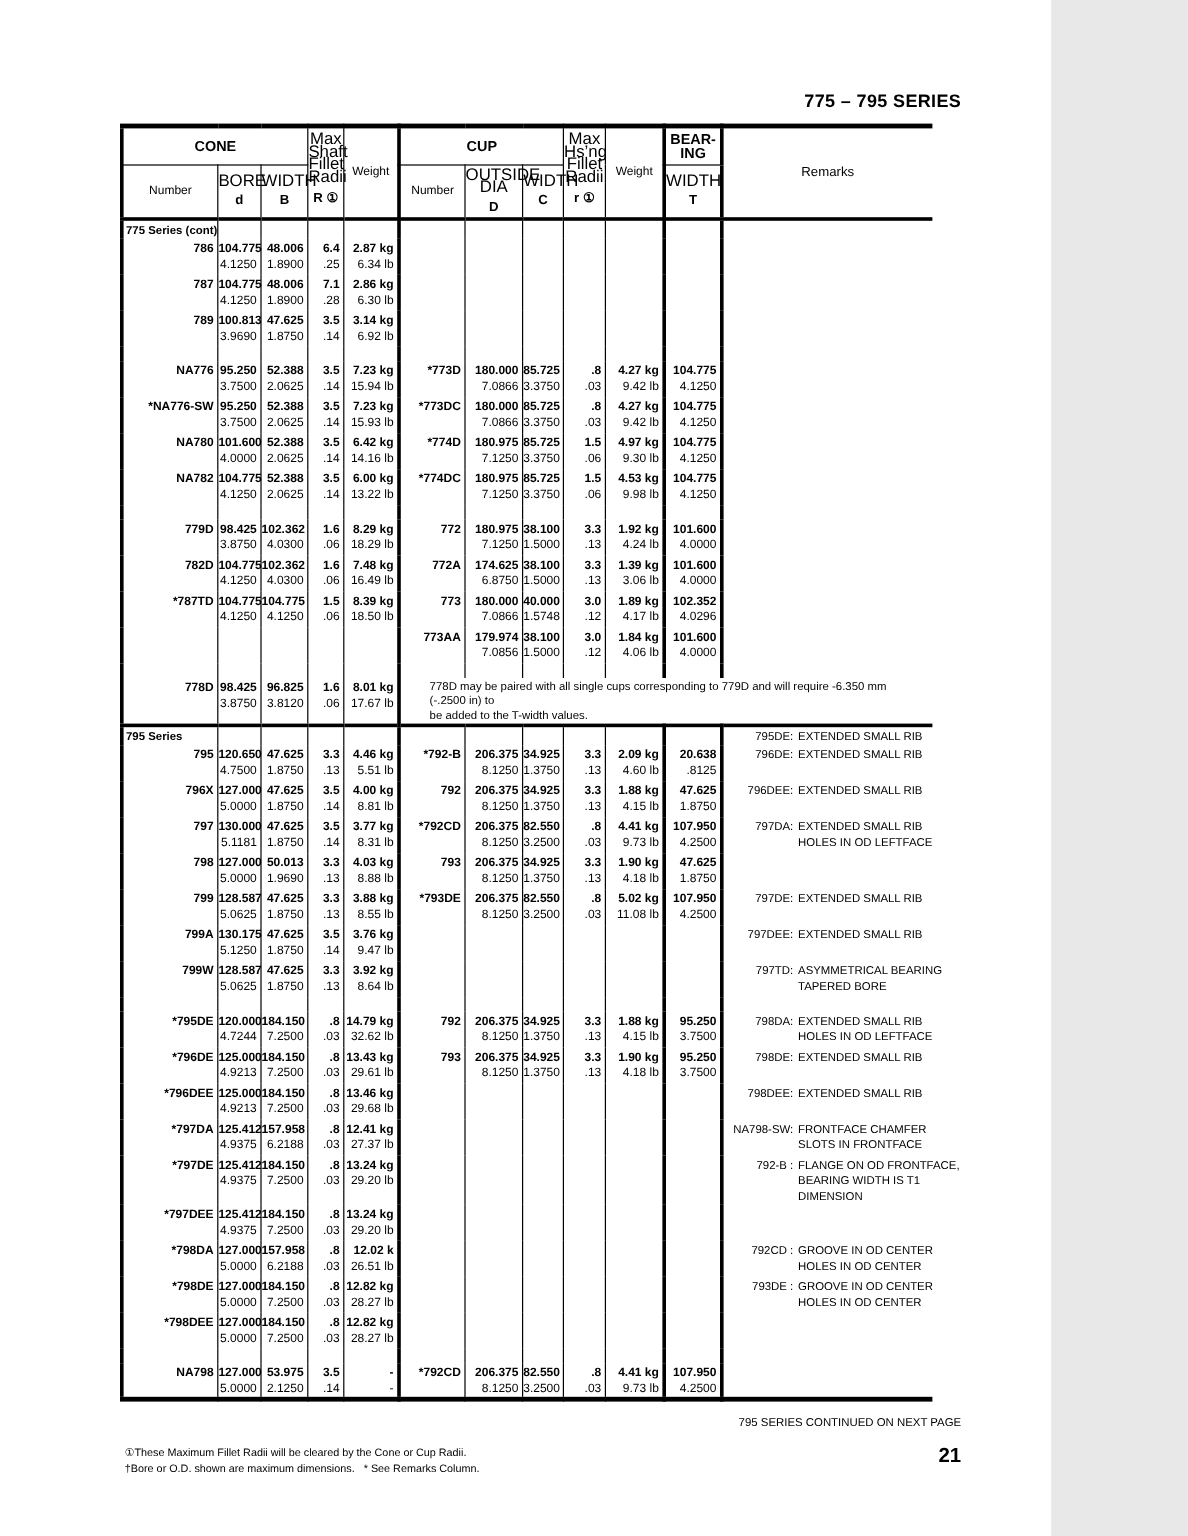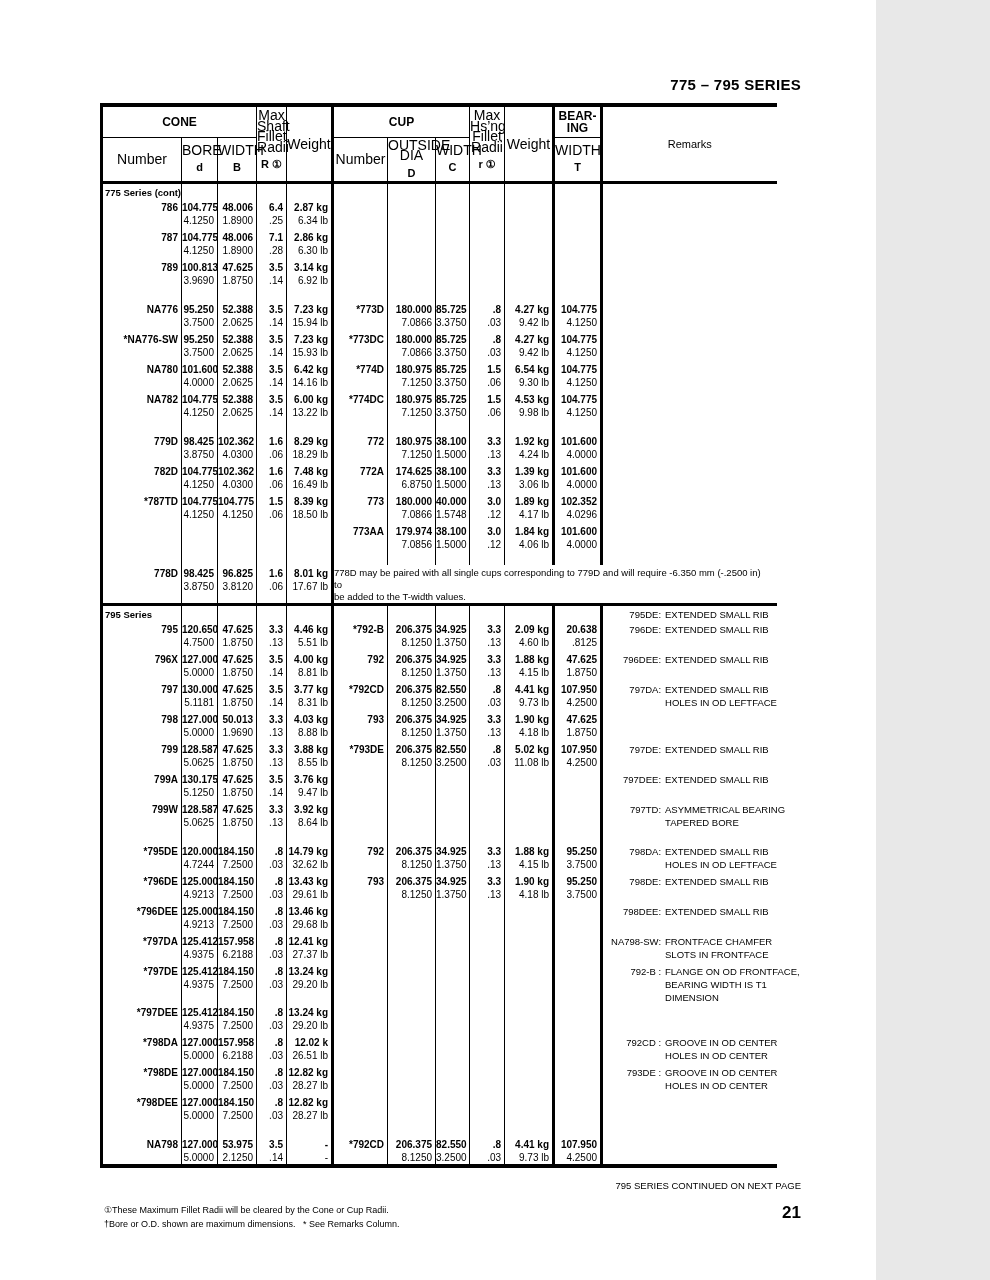--- a/index.html
+++ b/index.html
@@ -17,32 +17,32 @@
   .bb{border-bottom:1px solid #000;}
   .hbb{border-bottom:3px solid #000;}
   .bt{border-top:3px solid #000;}
   thead th{font-weight:normal;text-align:center;vertical-align:middle;}
   tr.h1{height:32px;} tr.h2{height:45px;}
   .grp{font-size:12px;font-weight:bold;}
   .pre{white-space:pre-line;line-height:12px;}
   .sub{font-size:14px;line-height:10.5px;font-weight:normal;}
   .sym{font-size:11px;font-weight:bold;margin-top:6px;}
   .radcol{vertical-align:top;padding-top:3px;}
-  .wcol,.numh{font-size:14px;}
+  .wcol,.numh{font-size:10px;}
   .remh{font-size:11px;}
   tbody td{vertical-align:top;text-align:right;font-size:10px;line-height:13px;padding:2px 3px 0 0;}
   .m{font-weight:bold;}
   .i{font-weight:normal;}
   td.num{font-weight:bold;white-space:nowrap;}
   tr.row-d{height:30px;}
   tr.row-sp{height:12px;}
   tr.row-sec{height:14px;} tr.row-sec2{height:16px;}
   tr.row-note{height:34px;}
   .seclabel{font-weight:bold;font-size:9.5px;text-align:left;padding-left:2px;white-space:nowrap;}
-  td.notecell{text-align:left;font-size:9.5px;line-height:12px;padding:2px 6px 0 0;white-space:pre-line;}
+  td.notecell{text-align:left;font-size:9.5px;line-height:12px;padding:2px 6px 0 24px;white-space:pre-line;}
   td.remcell{text-align:left;padding:2px 0 0 0;}
   .remark{display:flex;align-items:flex-start;font-size:9.5px;line-height:13px;}
   .rlabel{flex:0 0 58px;width:58px;text-align:right;white-space:nowrap;}
   .rlines{padding-left:4px;}
   .rlines div{white-space:nowrap;}
   .fnotes{position:absolute;left:104px;top:1203px;font-size:9px;line-height:14px;}
   .cont{position:absolute;top:1180px;right:75px;font-size:9.5px;}
   .pageno{position:absolute;top:1203px;right:75px;font-size:17px;font-weight:bold;}
 </style>
 </head>
@@ -336,21 +336,21 @@
             </td>
             <td class="c8 br">
               <div class="m">85.725</div>
               <div class="i">3.3750</div>
             </td>
             <td class="c9 br">
               <div class="m">1.5</div>
               <div class="i">.06</div>
             </td>
             <td class="c10 bk">
-              <div class="m">6.54 kg</div>
+              <div class="m">4.97 kg</div>
               <div class="i">9.30 lb</div>
             </td>
             <td class="c11 bk">
               <div class="m">104.775</div>
               <div class="i">4.1250</div>
             </td>
             <td class="c12 remcell"></td>
           </tr>
           <tr class="row-d">
             <td class="c1 br num">NA782</td>

